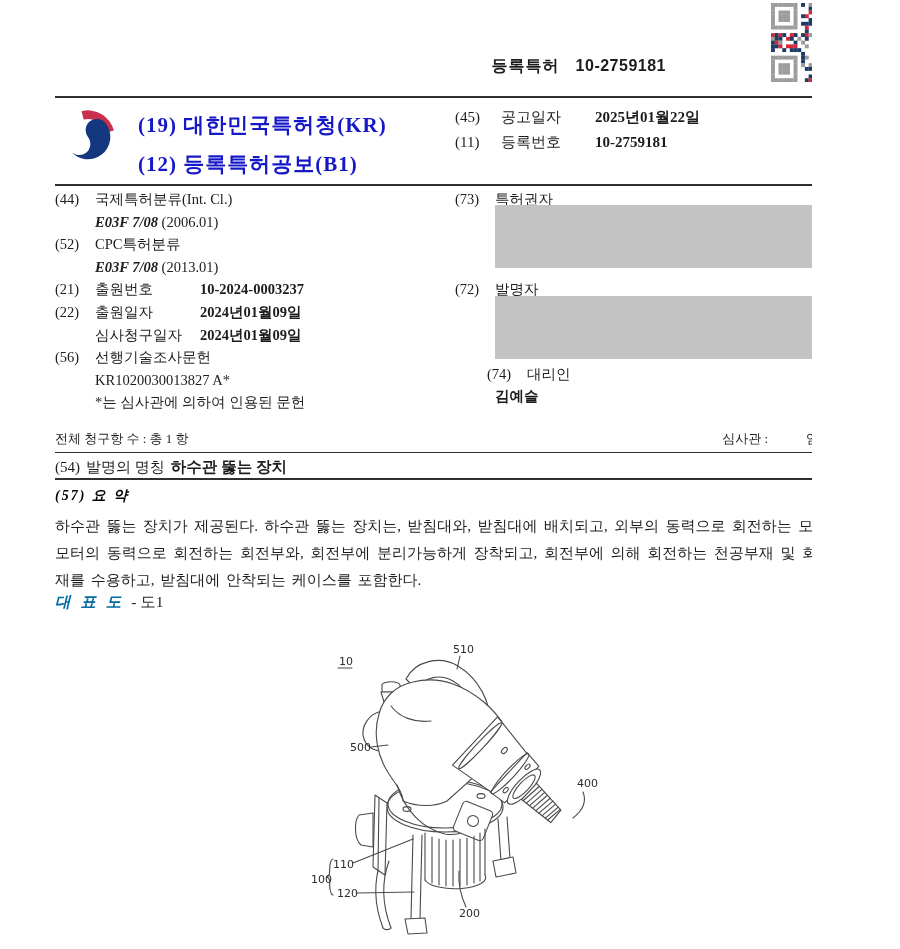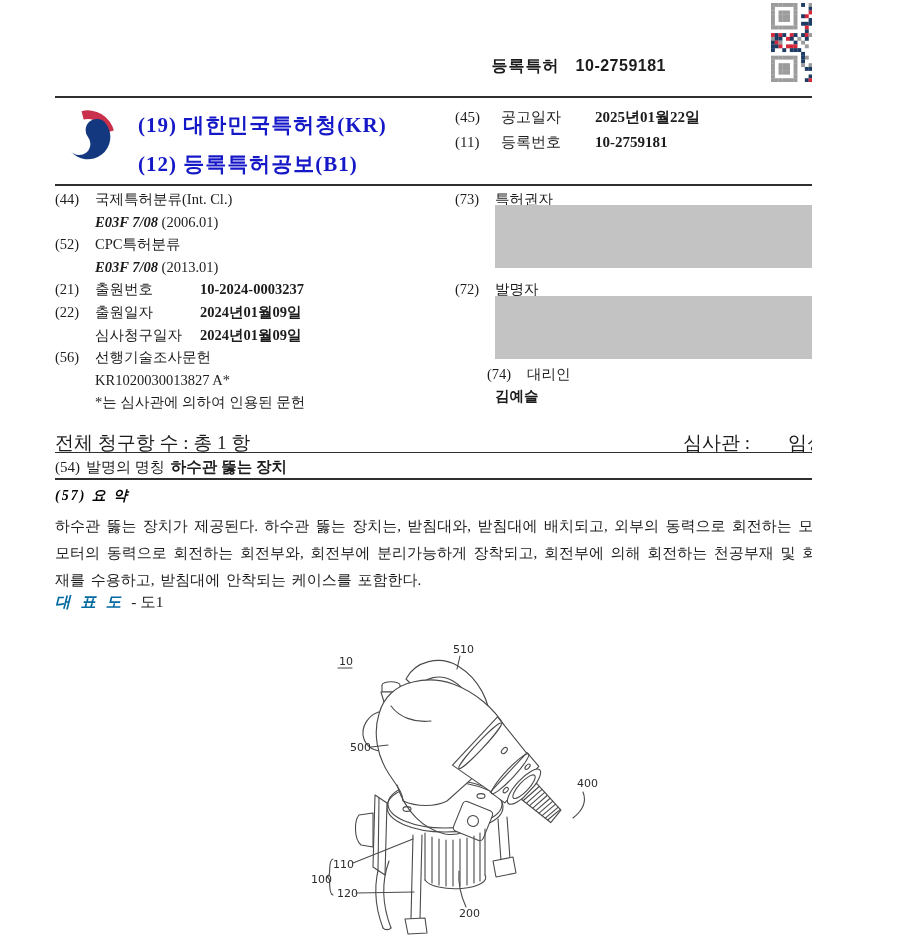--- a/index.html
+++ b/index.html
@@ -32,21 +32,21 @@
   .val{font-weight:bold;}
   .cls{font-style:italic; font-weight:bold;}
 
   .bib-right{position:absolute; top:188px; left:455px; width:392px; height:240px; font-size:14.5px;}
   .bib-right .fld{position:absolute; left:0; white-space:nowrap;}
   .bib-right .code{display:inline-block; width:40px;}
   .redact{position:absolute; left:40px; width:350px; height:63px; background:#c3c3c3;}
   .agent-name{position:absolute; left:40px; font-weight:bold;}
 
   
-  .claims-row{position:absolute; top:430px; left:55px; width:790px; font-size:19px; display:flex; justify-content:space-between; white-space:nowrap;}
+  .claims-row{position:absolute; top:430px; left:55px; width:790px; font-size:13px; display:flex; justify-content:space-between; white-space:nowrap;}
   .claims-row .examiner .name{margin-left:38px;}
   .title-row{position:absolute; top:457px; left:55px; font-size:15px; white-space:nowrap;}
   .title-row .code{margin-right:6px;}
   .title-row .ttl{font-weight:bold; font-size:15.5px; margin-left:6px;}
 
   
   .abs-head{position:absolute; top:487px; left:55px; color:#000000; font-weight:bold; font-style:italic; font-size:14px; letter-spacing:2px; white-space:nowrap;}
   .abs-body{position:absolute; top:513px; left:55px; width:792px; font-size:15px; line-height:27px; text-align:justify; word-spacing:2px;}
   .rep-row{position:absolute; top:592px; left:55px; font-size:15.5px; white-space:nowrap;}
   .rep-row .rep-head{color:#0369a1; font-weight:bold; font-style:italic; letter-spacing:3px;}

